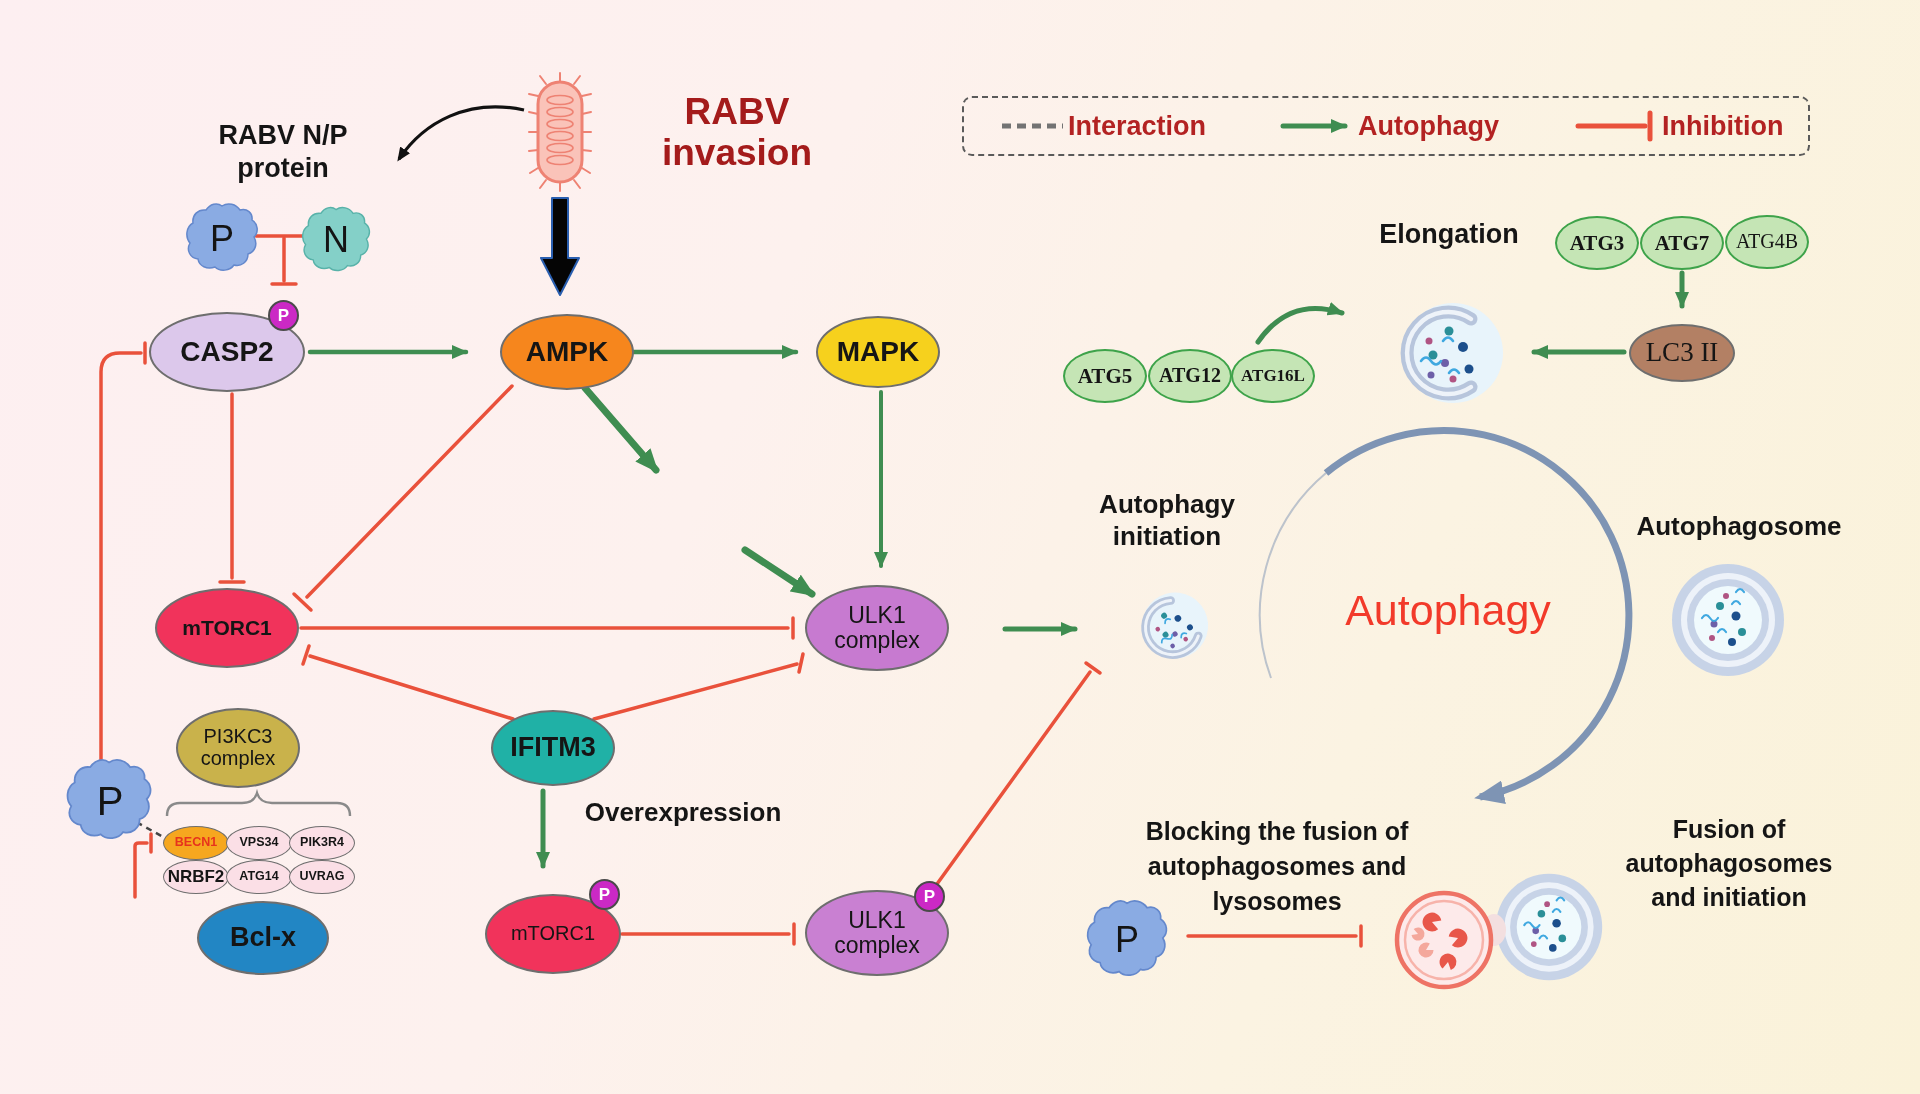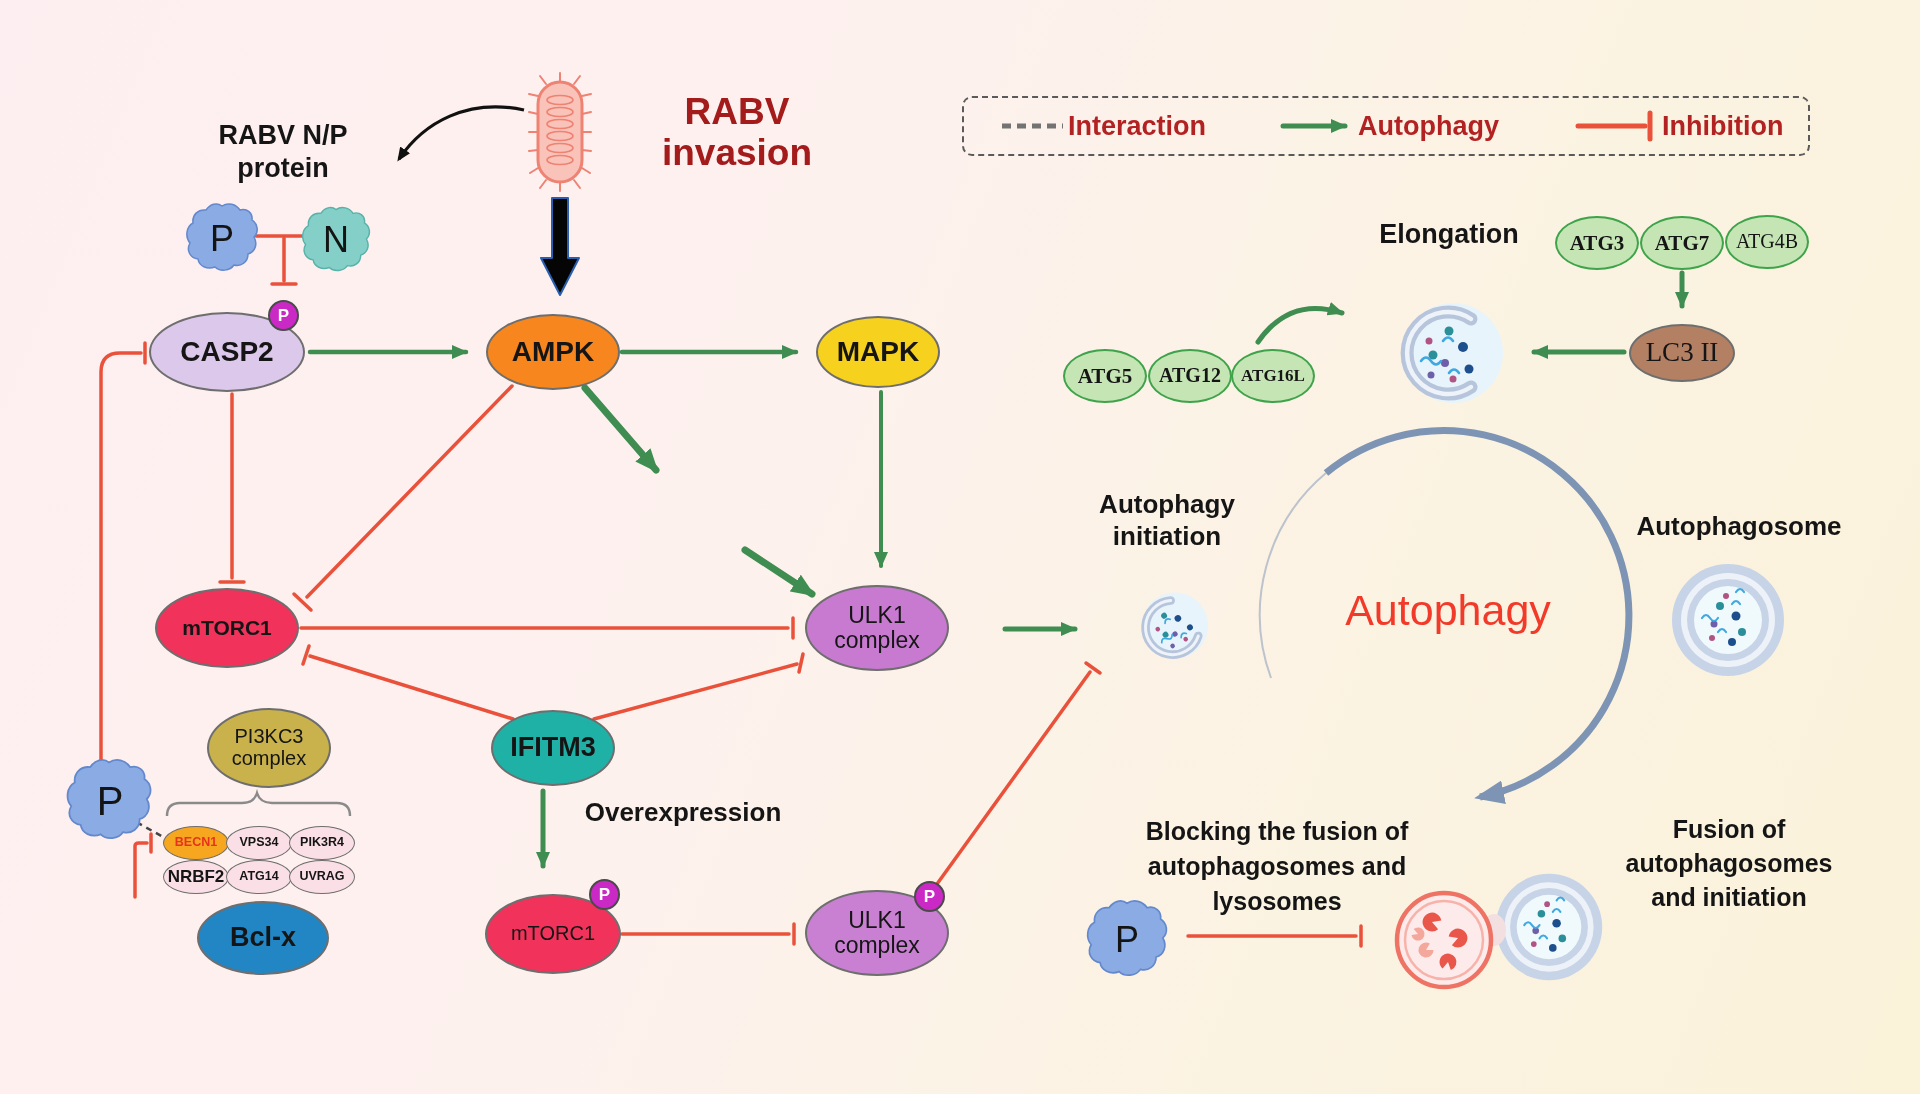--- a/index.html
+++ b/index.html
@@ -224,26 +224,26 @@
   <div class="tl" style="left:1068px;top:126px;font-size:27px;color:#b32222">Interaction</div>
   <div class="tl" style="left:1358px;top:126px;font-size:27px;color:#b32222">Autophagy</div>
   <div class="tl" style="left:1662px;top:126px;font-size:27px;color:#b32222">Inhibition</div>
 
   <div class="t blobletter" style="left:222px;top:239px;font-size:36px">P</div>
   <div class="t blobletter" style="left:336px;top:240px;font-size:36px">N</div>
   <div class="t blobletter" style="left:110px;top:801px;font-size:40px">P</div>
   <div class="t blobletter" style="left:1127px;top:940px;font-size:36px">P</div>
 
   <div class="node" style="left:149px;top:312px;width:156px;height:80px;background:#dcc8eb;font-size:28px;font-weight:bold">CASP2</div>
-  <div class="node" style="left:486px;top:314px;width:134px;height:76px;background:#f6861d;font-size:28px;font-weight:bold">AMPK</div>
+  <div class="node" style="left:500px;top:314px;width:134px;height:76px;background:#f6861d;font-size:28px;font-weight:bold">AMPK</div>
   <div class="node" style="left:816px;top:316px;width:124px;height:72px;background:#f6d11d;font-size:28px;font-weight:bold">MAPK</div>
   <div class="node" style="left:805px;top:585px;width:144px;height:86px;background:#c77ad0;font-size:23px">ULK1
 complex</div>
   <div class="node" style="left:155px;top:588px;width:144px;height:80px;background:#f1335b;font-size:21px;font-weight:bold">mTORC1</div>
-  <div class="node" style="left:207px;top:708px;width:124px;height:80px;background:#c9b24b;font-size:20px">PI3KC3
+  <div class="node" style="left:176px;top:708px;width:124px;height:80px;background:#c9b24b;font-size:20px">PI3KC3
 complex</div>
   <div class="node" style="left:491px;top:710px;width:124px;height:76px;background:#20b1a6;font-size:27px;font-weight:bold">IFITM3</div>
   <div class="node" style="left:485px;top:894px;width:136px;height:80px;background:#f1335b;font-size:20px">mTORC1</div>
   <div class="node" style="left:805px;top:890px;width:144px;height:86px;background:#c980d2;font-size:23px">ULK1
 complex</div>
 
   <div class="node" style="left:163px;top:826px;width:66px;height:34px;background:#f6a71f;font-size:12.5px;font-weight:bold;color:#e7331d;border-width:1.5px">BECN1</div>
   <div class="node" style="left:226px;top:826px;width:66px;height:34px;background:#fbdfe6;font-size:12.5px;font-weight:bold;border-width:1.5px">VPS34</div>
   <div class="node" style="left:289px;top:826px;width:66px;height:34px;background:#fbdfe6;font-size:12.5px;font-weight:bold;border-width:1.5px">PIK3R4</div>
   <div class="node" style="left:163px;top:860px;width:66px;height:34px;background:#fbdfe6;font-size:17px;font-weight:bold;border-width:1.5px">NRBF2</div>

